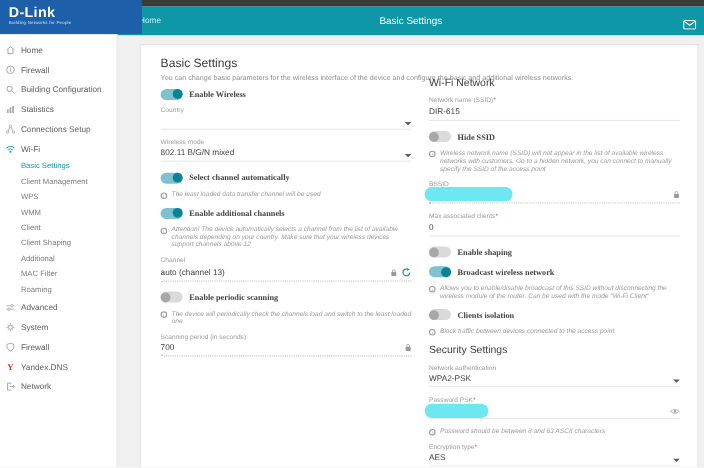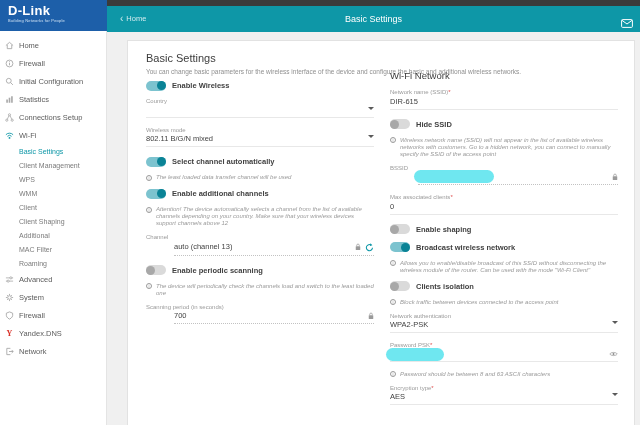--- a/index.html
+++ b/index.html
@@ -1,21 +1,21 @@
 <!DOCTYPE html>
 <html><head>
 <meta charset="utf-8">
 <style>
   * { margin:0; padding:0; box-sizing:border-box; }
   html,body { width:640px; height:425px; overflow:hidden; }
   body { font-family:"Liberation Sans", sans-serif; background:#f0f0f0; }
   #app { position:relative; width:640px; height:425px; overflow:hidden; background:#f0f0f0; }
 
   
-  .logo-block { position:absolute; left:0; top:0; width:107px; height:31px; background:#1d5fa9; color:#fff; padding:4px 0 6px 8px; z-index:5; }
+  .logo-block { position:absolute; left:0; top:0; width:129px; height:31px; background:#1d5fa9; color:#fff; padding:4px 0 6px 8px; z-index:5; }
   .logo-brand { font-size:13px; font-weight:bold; letter-spacing:.3px; line-height:14px; }
   .logo-tagline { font-size:4px; color:#cfe2f4; letter-spacing:.2px; }
   .top-dark { position:absolute; left:107px; top:0; right:0; height:6px; background:#3b3b3b; }
   .topbar { position:absolute; left:107px; top:6px; right:0; height:26px; background:#0e97a7; color:#fff; z-index:4; }
   .back-link { position:absolute; left:13px; top:8px; display:flex; align-items:center; gap:3px; color:rgba(255,255,255,.82); font-size:7.5px; cursor:pointer; }
   .back-chevron { font-size:10px; line-height:8px; }
   .topbar-title { position:absolute; left:50%; top:8px; transform:translateX(-50%); font-size:9px; }
   .envelope { position:absolute; right:7px; top:8px; }
 
   
@@ -30,35 +30,35 @@
   .card { position:absolute; left:127px; top:40px; width:508px; height:395px; background:#fff; border:1px solid #e2e2e2; border-bottom:none; }
   .page-title { position:absolute; left:18px; top:11px; font-size:11px; color:#3c3c3c; }
   .page-desc { position:absolute; left:18px; top:27px; width:478px; font-size:6.5px; color:#8f8f8f; }
 
   .col { position:absolute; width:228px; }
   .col-left { left:18px; top:39px; }
   .col-right { left:262px; top:29px; }
 
   .section-title { font-size:9.5px; color:#3c3c3c; margin-bottom:8px; }
 
-  .toggle-row { display:flex; align-items:center; gap:6px; margin-bottom:7px; height:11px; }
+  .toggle-row { display:flex; align-items:center; gap:6px; margin-bottom:7px; height:11px;font-family:Liberation Serif, serif; }
   .toggle-label { font-size:7.5px; font-weight:bold; color:#3f3f3f; }
   .sw { width:20px; height:10px; border-radius:5px; position:relative; flex:none; cursor:pointer; }
   .sw i { position:absolute; top:.5px; width:9px; height:9px; border-radius:50%; }
   .sw.on { background:#7cc3cf; } .sw.on i { right:0; background:#0a8396; }
   .sw.off { background:#dadada; } .sw.off i { left:0; background:#a8a8a8; }
 
   .note { display:flex; gap:4px; margin-bottom:7px; font-size:6px; font-style:italic; color:#9a9a9a; line-height:7px; }
   .note-icon { flex:none; width:6px; height:6px; border:.7px solid #9a9a9a; border-radius:50%; font-size:4.5px; line-height:5.2px; text-align:center; font-style:normal; margin-top:.5px; }
 
   .field { margin-bottom:9px; position:relative; }
   .f-label { font-size:6px; color:#9a9a9a; margin-bottom:2.5px; }
   .req { color:#e05050; }
-  .f-row { display:flex; align-items:flex-start; border-bottom:1px solid #e8e8e8; padding-bottom:3px; min-height:11px; position:relative; }
-  .field.locked .f-row { border-bottom:1px dotted #c2c2c2;margin-left:28px; }
+  .f-row { display:flex; align-items:flex-end; border-bottom:1px solid #e8e8e8; padding-bottom:3px; min-height:11px; position:relative; }
+  .field.locked .f-row { border-bottom:1px dotted #c2c2c2; }
   .f-value { font-size:7.5px; color:#3f3f3f; flex:1; line-height:8px; }
   .caret { width:0; height:0; border-left:3px solid transparent; border-right:3px solid transparent; border-top:3.5px solid #5a5a5a; margin-left:auto; }
   .row-ic { margin-left:4px; display:flex; align-items:center; }
   .redaction { position:absolute; left:-4px; top:-3px; height:13px; background:#6fe7f0; border-radius:7px; z-index:2; }
   .redaction.bssid { width:80px; }
   .redaction.pwd { width:58px; }
 </style>
 </head>
 <body>
 
@@ -104,21 +104,21 @@
         </span>
       <span>Firewall</span>
     </div>
     <div class="side-item">
       <span class="ic">
           <svg width="9" height="9" viewBox="0 0 10 10">
             <circle cx="4.2" cy="4.2" r="2.7" fill="none" stroke="#a0a0a0" stroke-width="0.9"></circle>
             <line x1="6.2" y1="6.2" x2="8.8" y2="8.8" stroke="#a0a0a0" stroke-width="0.9"></line>
           </svg>
         </span>
-      <span>Initial Configuration</span>
+      <span>Building Configuration</span>
     </div>
     <div class="side-item">
       <span class="ic">
           <svg width="9" height="9" viewBox="0 0 10 10">
             <rect x="1.4" y="5" width="1.8" height="3.6" fill="#a8a8a8"></rect>
             <rect x="4.1" y="3" width="1.8" height="5.6" fill="#a8a8a8"></rect>
             <rect x="6.8" y="1.4" width="1.8" height="7.2" fill="#a8a8a8"></rect>
           </svg>
         </span>
       <span>Statistics</span>
@@ -362,20 +362,21 @@
         <span class="sw off">
             <i></i>
           </span>
         <span class="toggle-label">Clients isolation</span>
       </div>
       <div class="note">
         <span class="note-icon">i</span>
         <span>Block traffic between devices connected to the access point</span>
       </div>
 
+      <div class="section-title">Security Settings</div>
 
       <div class="field">
         <div class="f-label">Network authentication</div>
         <div class="f-row">
             <span class="f-value">WPA2-PSK</span>
             <span class="caret"></span>
           </div>
       </div>
 
       <div class="field">

